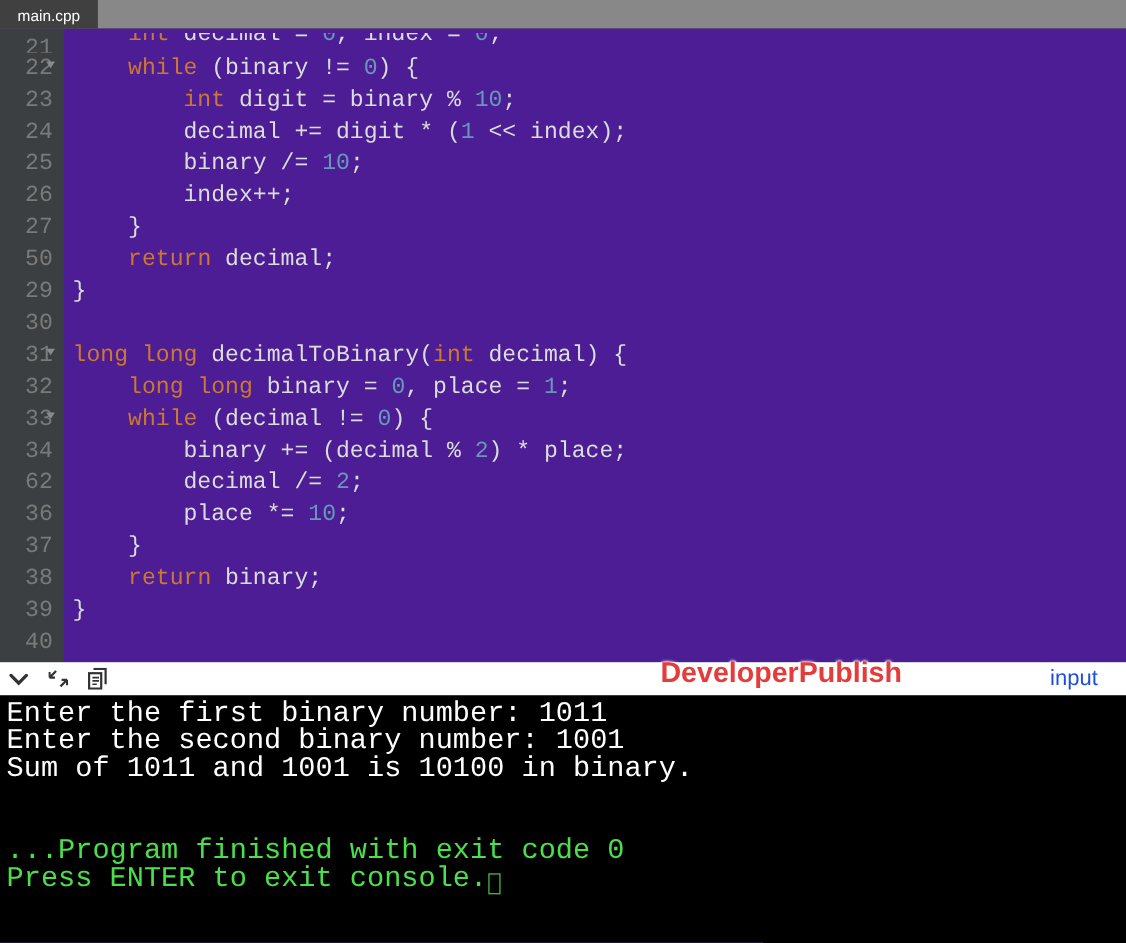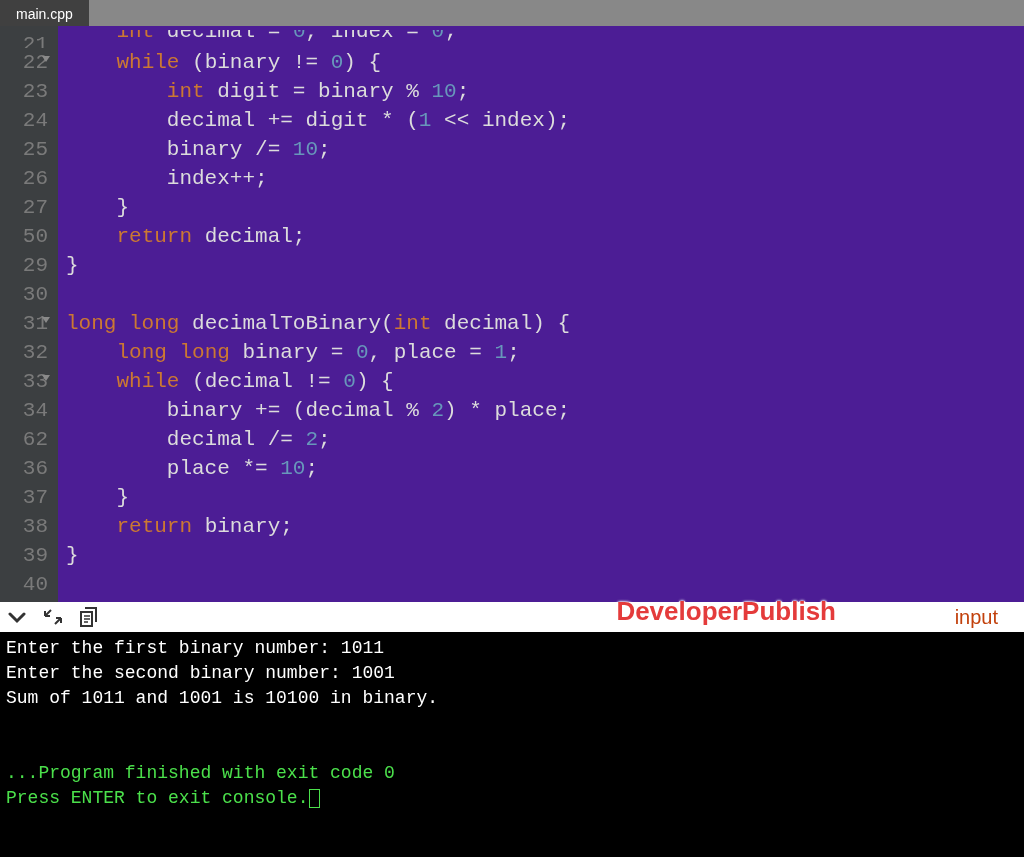--- a/index.html
+++ b/index.html
@@ -84,40 +84,40 @@
   height: 30px;
   display: flex;
   align-items: center;
   padding: 0 8px;
   gap: 18px;
   position: relative;
 }
 .toolbar .spacer { flex: 1; }
 .toolbar svg { display: block; }
 .input-label {
-  color: #c2410c;
+  color: #1d4ed8;
   font-family: Arial, sans-serif;
   font-size: 20px;
   margin-right: 18px;
 }
 .watermark {
   position: absolute;
-  right: 188px;
+  right: 204px;
   top: -6px;
   font-family: Arial, sans-serif;
   font-size: 26px;
   font-weight: bold;
   color: #e43b3b;
   text-shadow: 0 0 3px #fff, 0 0 3px #fff, -1px 0 1px #fff, 1px 0 1px #fff;
   pointer-events: none;
 }
 .console {
   background: #000;
   color: #fff;
-  font-size: 18px;
+  font-size: 26px;
   line-height: 25px;
   font-family: Consolas, 'Courier New', monospace;
   height: 225px;
   padding: 4px 6px;
   white-space: pre;
 }
 .console .grn { color: #4be04b; }
 .cursor-block {
   display: inline-block;
   width: 11px; height: 19px;

